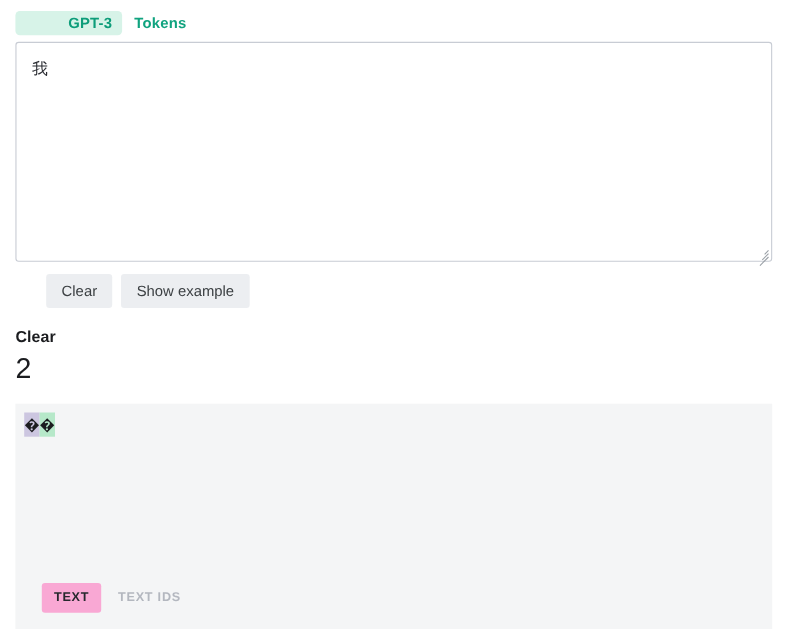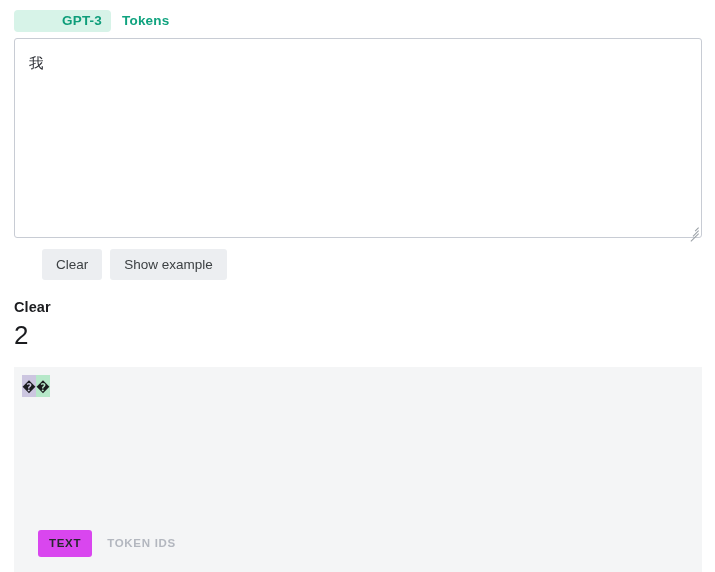--- a/index.html
+++ b/index.html
@@ -188,21 +188,21 @@
     font-size: 11.5px;
     font-weight: 700;
     letter-spacing: 0.7px;
     color: #b3b7bf;
     padding: 7px 11px;
     cursor: pointer;
     line-height: 13px;
     font-family: "Liberation Sans", sans-serif;
   }
   .view-tab.active {
-    background: #d946ef;
+    background: #f9a8d4;
     color: #26282d;
   }
 </style>
 </head>
 <body>
 
 <div class="page">
 
   <div class="model-tabs">
     <button class="model-tab active">GPT-3</button>
@@ -228,17 +228,17 @@
       <span class="stat-label">Clear</span>
       <span class="stat-value">2</span>
     </div>
   </div>
 
   <div class="output-panel">
     <div class="token-stream" id="token-stream"><span class="token" style="background: rgb(204, 198, 224);">�</span><span class="token" style="background: rgb(182, 232, 201);">�</span></div>
 
     <div class="view-tabs">
       <button class="view-tab active">TEXT</button>
-      <button class="view-tab">TOKEN IDS</button>
+      <button class="view-tab">TEXT IDS</button>
     </div>
   </div>
 
 </div>
 
 </body></html>

